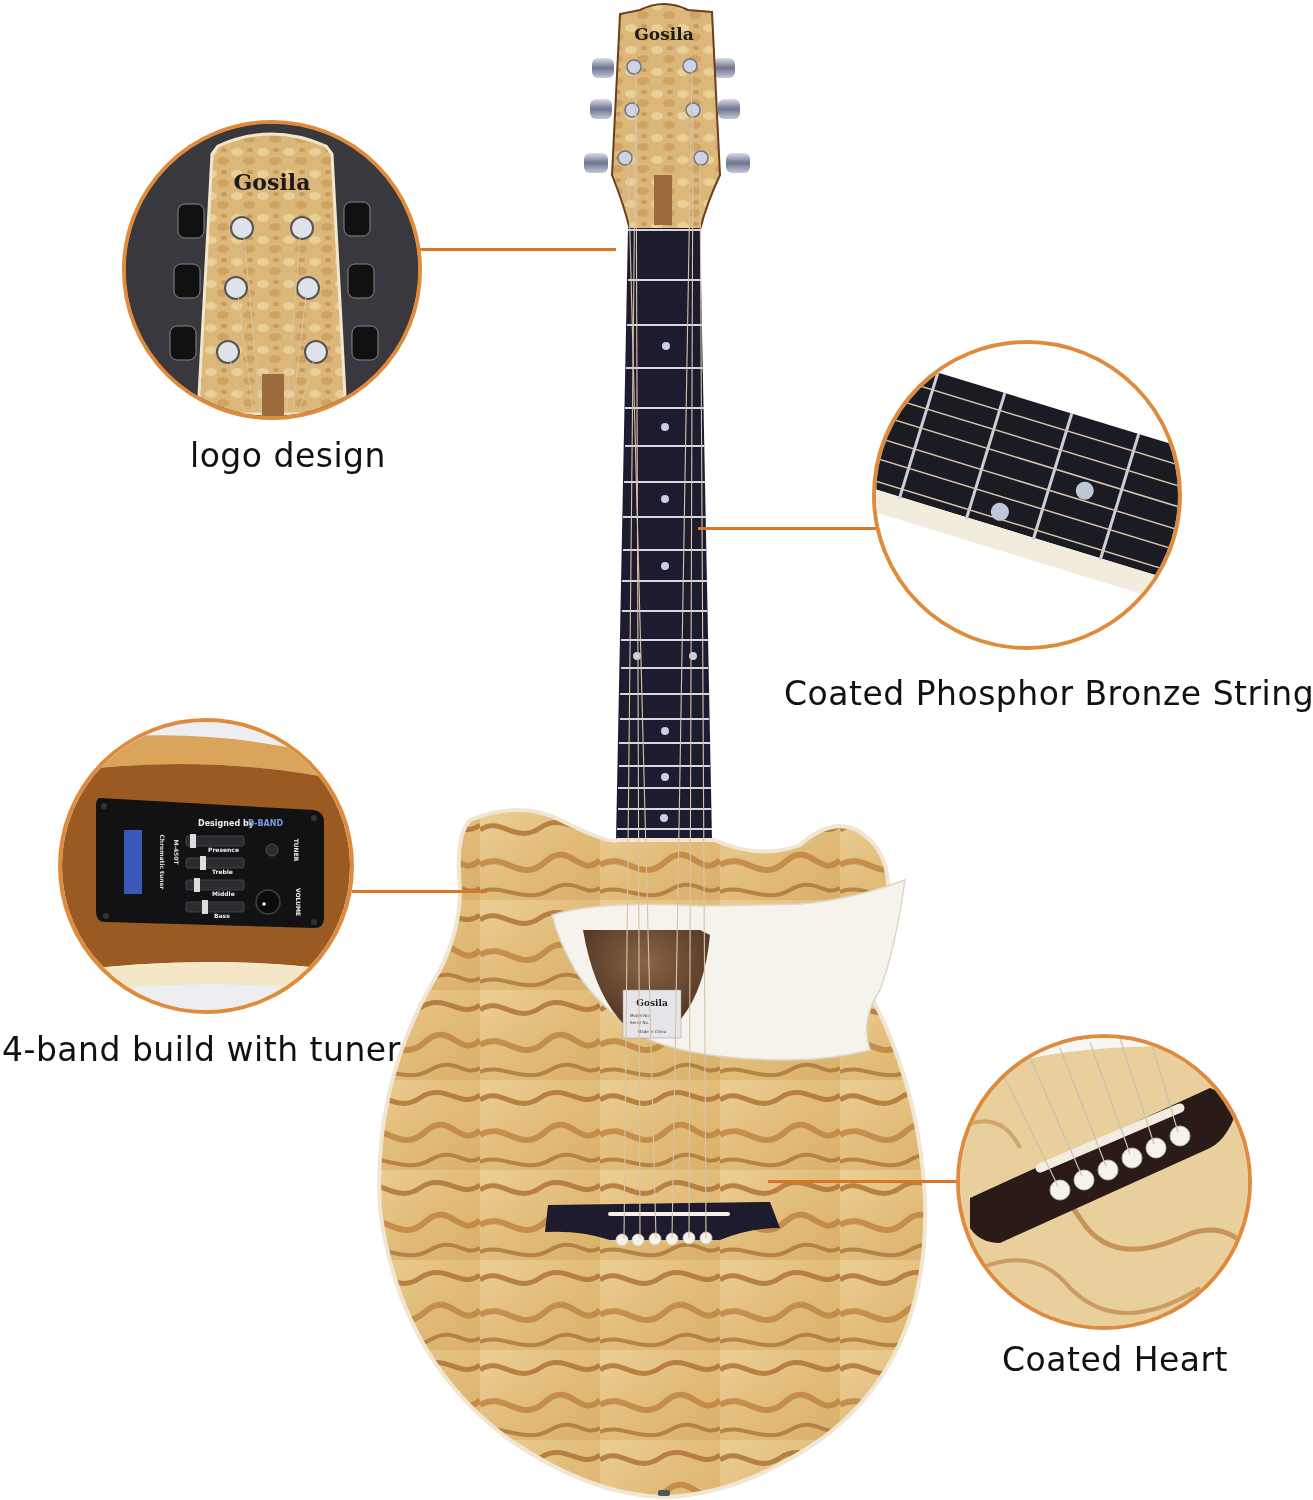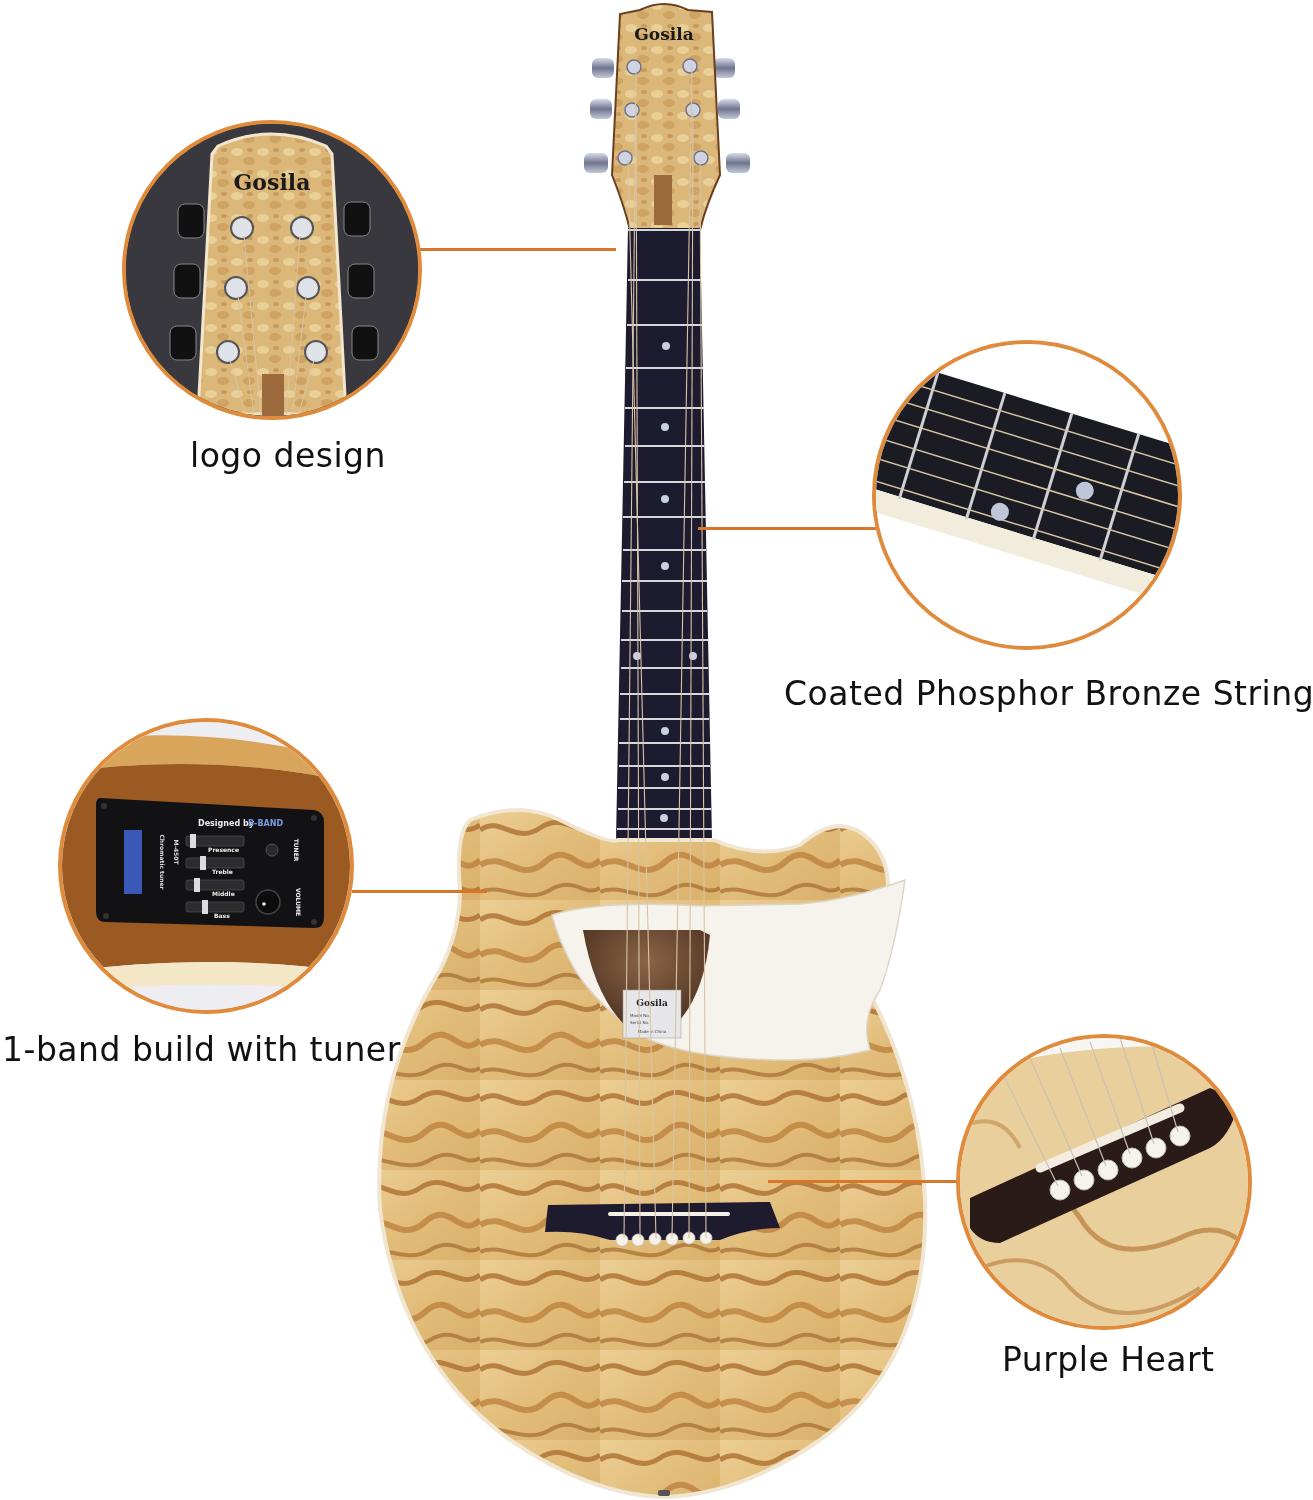--- a/index.html
+++ b/index.html
@@ -248,21 +248,21 @@
         <text transform="rotate(90 234 180)" x="234" y="180" font-size="6" fill="#eee" text-anchor="middle" font-weight="bold">VOLUME</text>
         <g fill="#333">
             <circle cx="42" cy="84" r="3"></circle>
             <circle cx="252" cy="96" r="3"></circle>
             <circle cx="44" cy="194" r="3"></circle>
             <circle cx="252" cy="200" r="3"></circle>
           </g>
       </g>
     </svg>
   </div>
-  <div class="label" style="left:2px;top:1030px;">1-band build with tuner</div>
+  <div class="label" style="left:2px;top:1030px;">4-band build with tuner</div>
 
   <div class="callout-circle" style="left:956px;top:1034px;width:296px;height:296px;">
     <svg width="288" height="288" viewBox="0 0 288 288">
       <rect width="288" height="288" fill="#e9cf9c"></rect>
       <path d="M0 40 Q100 0 288 10 L288 0 L0 0 Z" fill="#f7f6f3"></path>
       <path d="M20 170 Q80 120 120 180 Q150 230 220 200 Q260 180 288 210" stroke="#b87a3a" stroke-width="5" fill="none" opacity="0.7"></path>
       <path d="M0 240 Q70 200 110 250 Q160 300 240 250" stroke="#b87a3a" stroke-width="4" fill="none" opacity="0.6"></path>
       <path d="M0 90 Q40 70 60 110" stroke="#c08a48" stroke-width="4" fill="none" opacity="0.6"></path>
       <path d="M10 160 L250 50 L280 62 Q270 100 250 110 L40 205 Q20 205 10 190 Z" fill="#2a1a18"></path>
       <path d="M80 130 L220 70" stroke="#f2ede0" stroke-width="9" stroke-linecap="round"></path>
@@ -277,15 +277,15 @@
       <g stroke="#c8c2b4" stroke-width="1.2">
         <line x1="40" y1="30" x2="98" y2="148"></line>
         <line x1="70" y1="20" x2="122" y2="138"></line>
         <line x1="100" y1="10" x2="146" y2="128"></line>
         <line x1="130" y1="4" x2="170" y2="116"></line>
         <line x1="160" y1="0" x2="194" y2="106"></line>
         <line x1="190" y1="0" x2="218" y2="94"></line>
       </g>
     </svg>
   </div>
-  <div class="label" style="left:1002px;top:1340px;">Purple Heart</div>
+  <div class="label" style="left:1002px;top:1340px;">Coated Heart</div>
 
 </div>
 
 </body></html>

